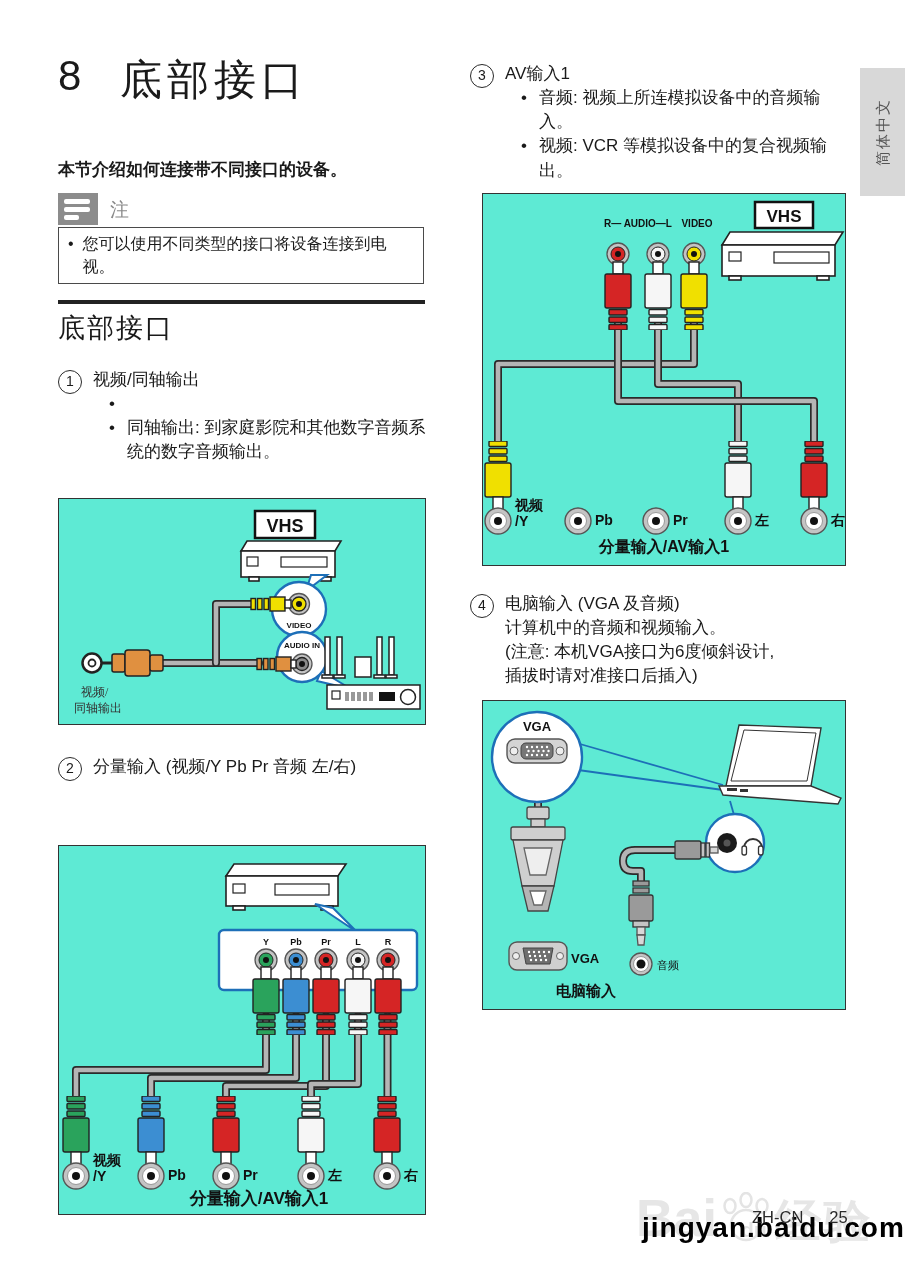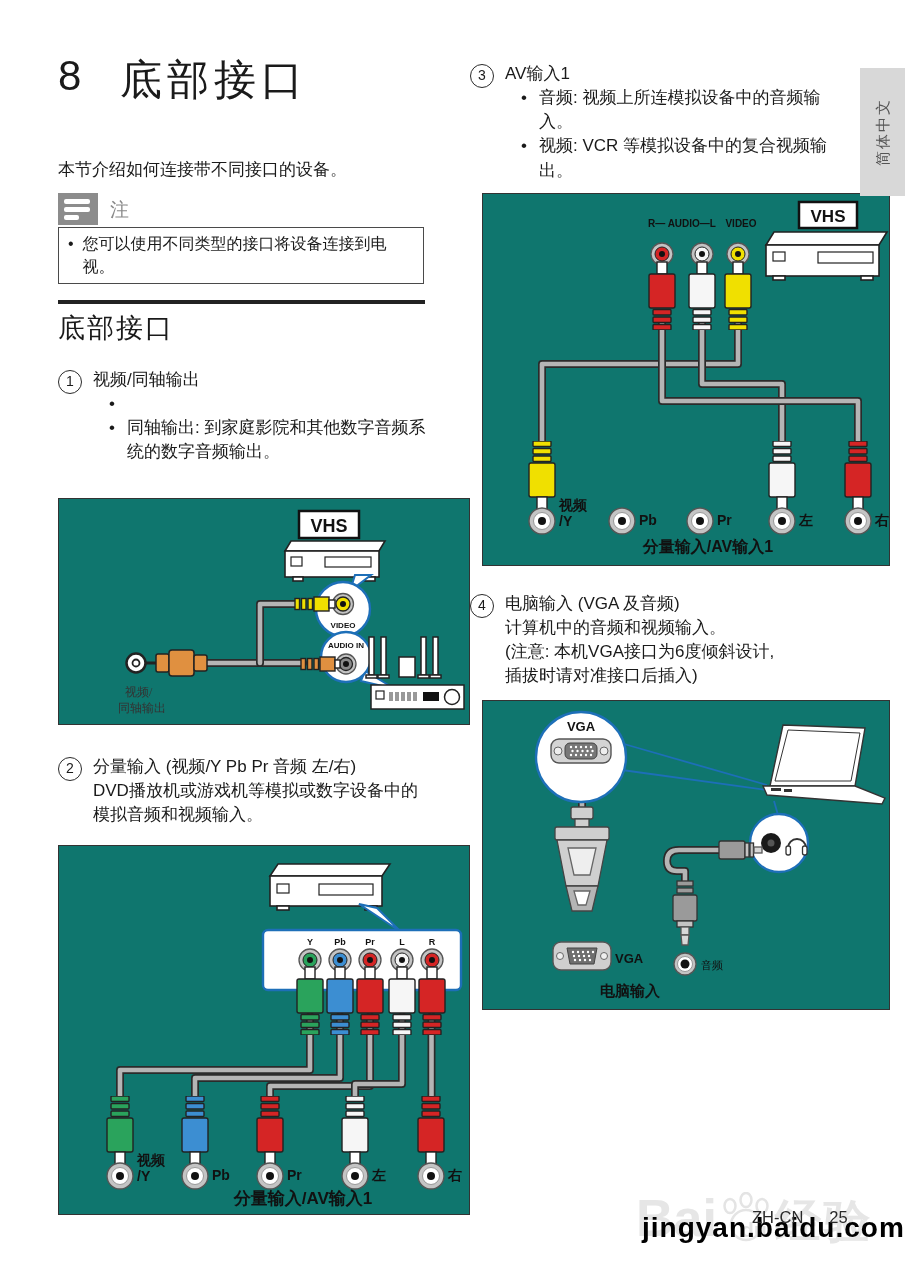--- a/index.html
+++ b/index.html
@@ -3,42 +3,42 @@
 <meta charset="utf-8">
 <style>
   html,body{margin:0;padding:0;background:#fff;}
   .page{position:relative;width:905px;height:1280px;background:#fff;overflow:hidden;
         font-family:"Liberation Sans","DejaVu Sans",sans-serif;color:#1a1a1a;}
   .abs{position:absolute;}
   
   .chapter{top:52px;left:58px;display:flex;align-items:flex-start;font-size:42px;font-weight:500;}
   .chapter .no{width:62px;}
   .chapter .t{letter-spacing:5px;}
-  .intro{top:158px;left:58px;font-size:17px;}
+  .intro{top:158px;left:58px;font-size:17px;font-weight:bold;}
   
   .note-icon{top:193px;left:58px;width:40px;height:32px;background:#8c8c8c;}
   .note-icon i{position:absolute;left:6px;height:4.5px;background:#fff;border-radius:2px;}
   .note-icon i:nth-child(1){top:6px;width:26px;}
   .note-icon i:nth-child(2){top:14px;width:26px;}
   .note-icon i:nth-child(3){top:22px;width:15px;}
   .note-label{top:197px;left:110px;font-size:19px;color:#8a8a8a;}
   .note-box{top:227px;left:58px;width:366px;min-height:40px;border:1px solid #4a4a4a;
             padding:5px 9px;font-size:16px;line-height:1.42;display:flex;gap:9px;box-sizing:border-box;}
   
   .rule{top:300px;left:58px;width:367px;height:3.5px;background:#222;}
   .h2{top:310px;left:58px;font-size:27px;letter-spacing:2px;}
   
   .item{display:flex;gap:11px;font-size:17px;line-height:1.42;}
   .numc{flex:none;width:22px;height:22px;border:1.6px solid #2a2a2a;border-radius:50%;
         display:flex;align-items:center;justify-content:center;font-size:14px;margin-top:2px;}
   .ibody{flex:1;}
   .brow{display:flex;gap:12px;padding-left:16px;}
   .brow .dot{flex:none;}
   
-  .dbox{border:1.5px solid #333;background:#0f766e;padding-left:44px;}
+  .dbox{border:1.5px solid #333;background:#5eead4;}
   .dbox svg{display:block;}
   svg text{font-family:"Liberation Sans","DejaVu Sans",sans-serif;fill:#111;}
   .cable-o{fill:none;stroke:#2b2b2b;stroke-width:8;stroke-linejoin:round;stroke-linecap:round;}
   .cable-i{fill:none;stroke:#b5b5b5;stroke-width:4.6;stroke-linejoin:round;stroke-linecap:round;}
   .pp{fill:currentColor;stroke:#222;stroke-width:1.4;}
   .pt{fill:#fff;stroke:#222;stroke-width:1.4;}
   .dev{fill:#fff;stroke:#222;stroke-width:1.6;}
   .tinyb{font-size:8px;font-weight:bold;}
   .lblb{font-weight:bold;font-size:14px;}
   .cns{font-size:12px;font-family:"Liberation Serif","DejaVu Serif",serif;fill:#333;}
@@ -171,21 +171,20 @@
     </g>
     <text x="22" y="197" class="cns">视频/</text>
     <text x="15" y="213" class="cns">同轴输出</text>
   </svg>
   </div>
 
   <div class="abs item" style="top:755px;left:58px;width:368px;">
     <div class="numc">2</div>
     <div class="ibody">
       <div>分量输入 (视频/Y Pb Pr 音频 左/右)</div>
-      <div>DVD播放机或游戏机等模拟或数字设备中的模拟音频和视频输入。</div>
     </div>
   </div>
 
   <div class="abs dbox" style="top:845px;left:58px;">
   <svg width="366" height="368" viewBox="0 0 366 368">
     <defs>
       <symbol id="plugD" viewBox="0 0 30 78">
         <rect x="6" y="0" width="18" height="5.5" rx="1" class="pp"></rect>
         <rect x="6" y="7.5" width="18" height="5.5" rx="1" class="pp"></rect>
         <rect x="6" y="15" width="18" height="5.5" rx="1" class="pp"></rect>

